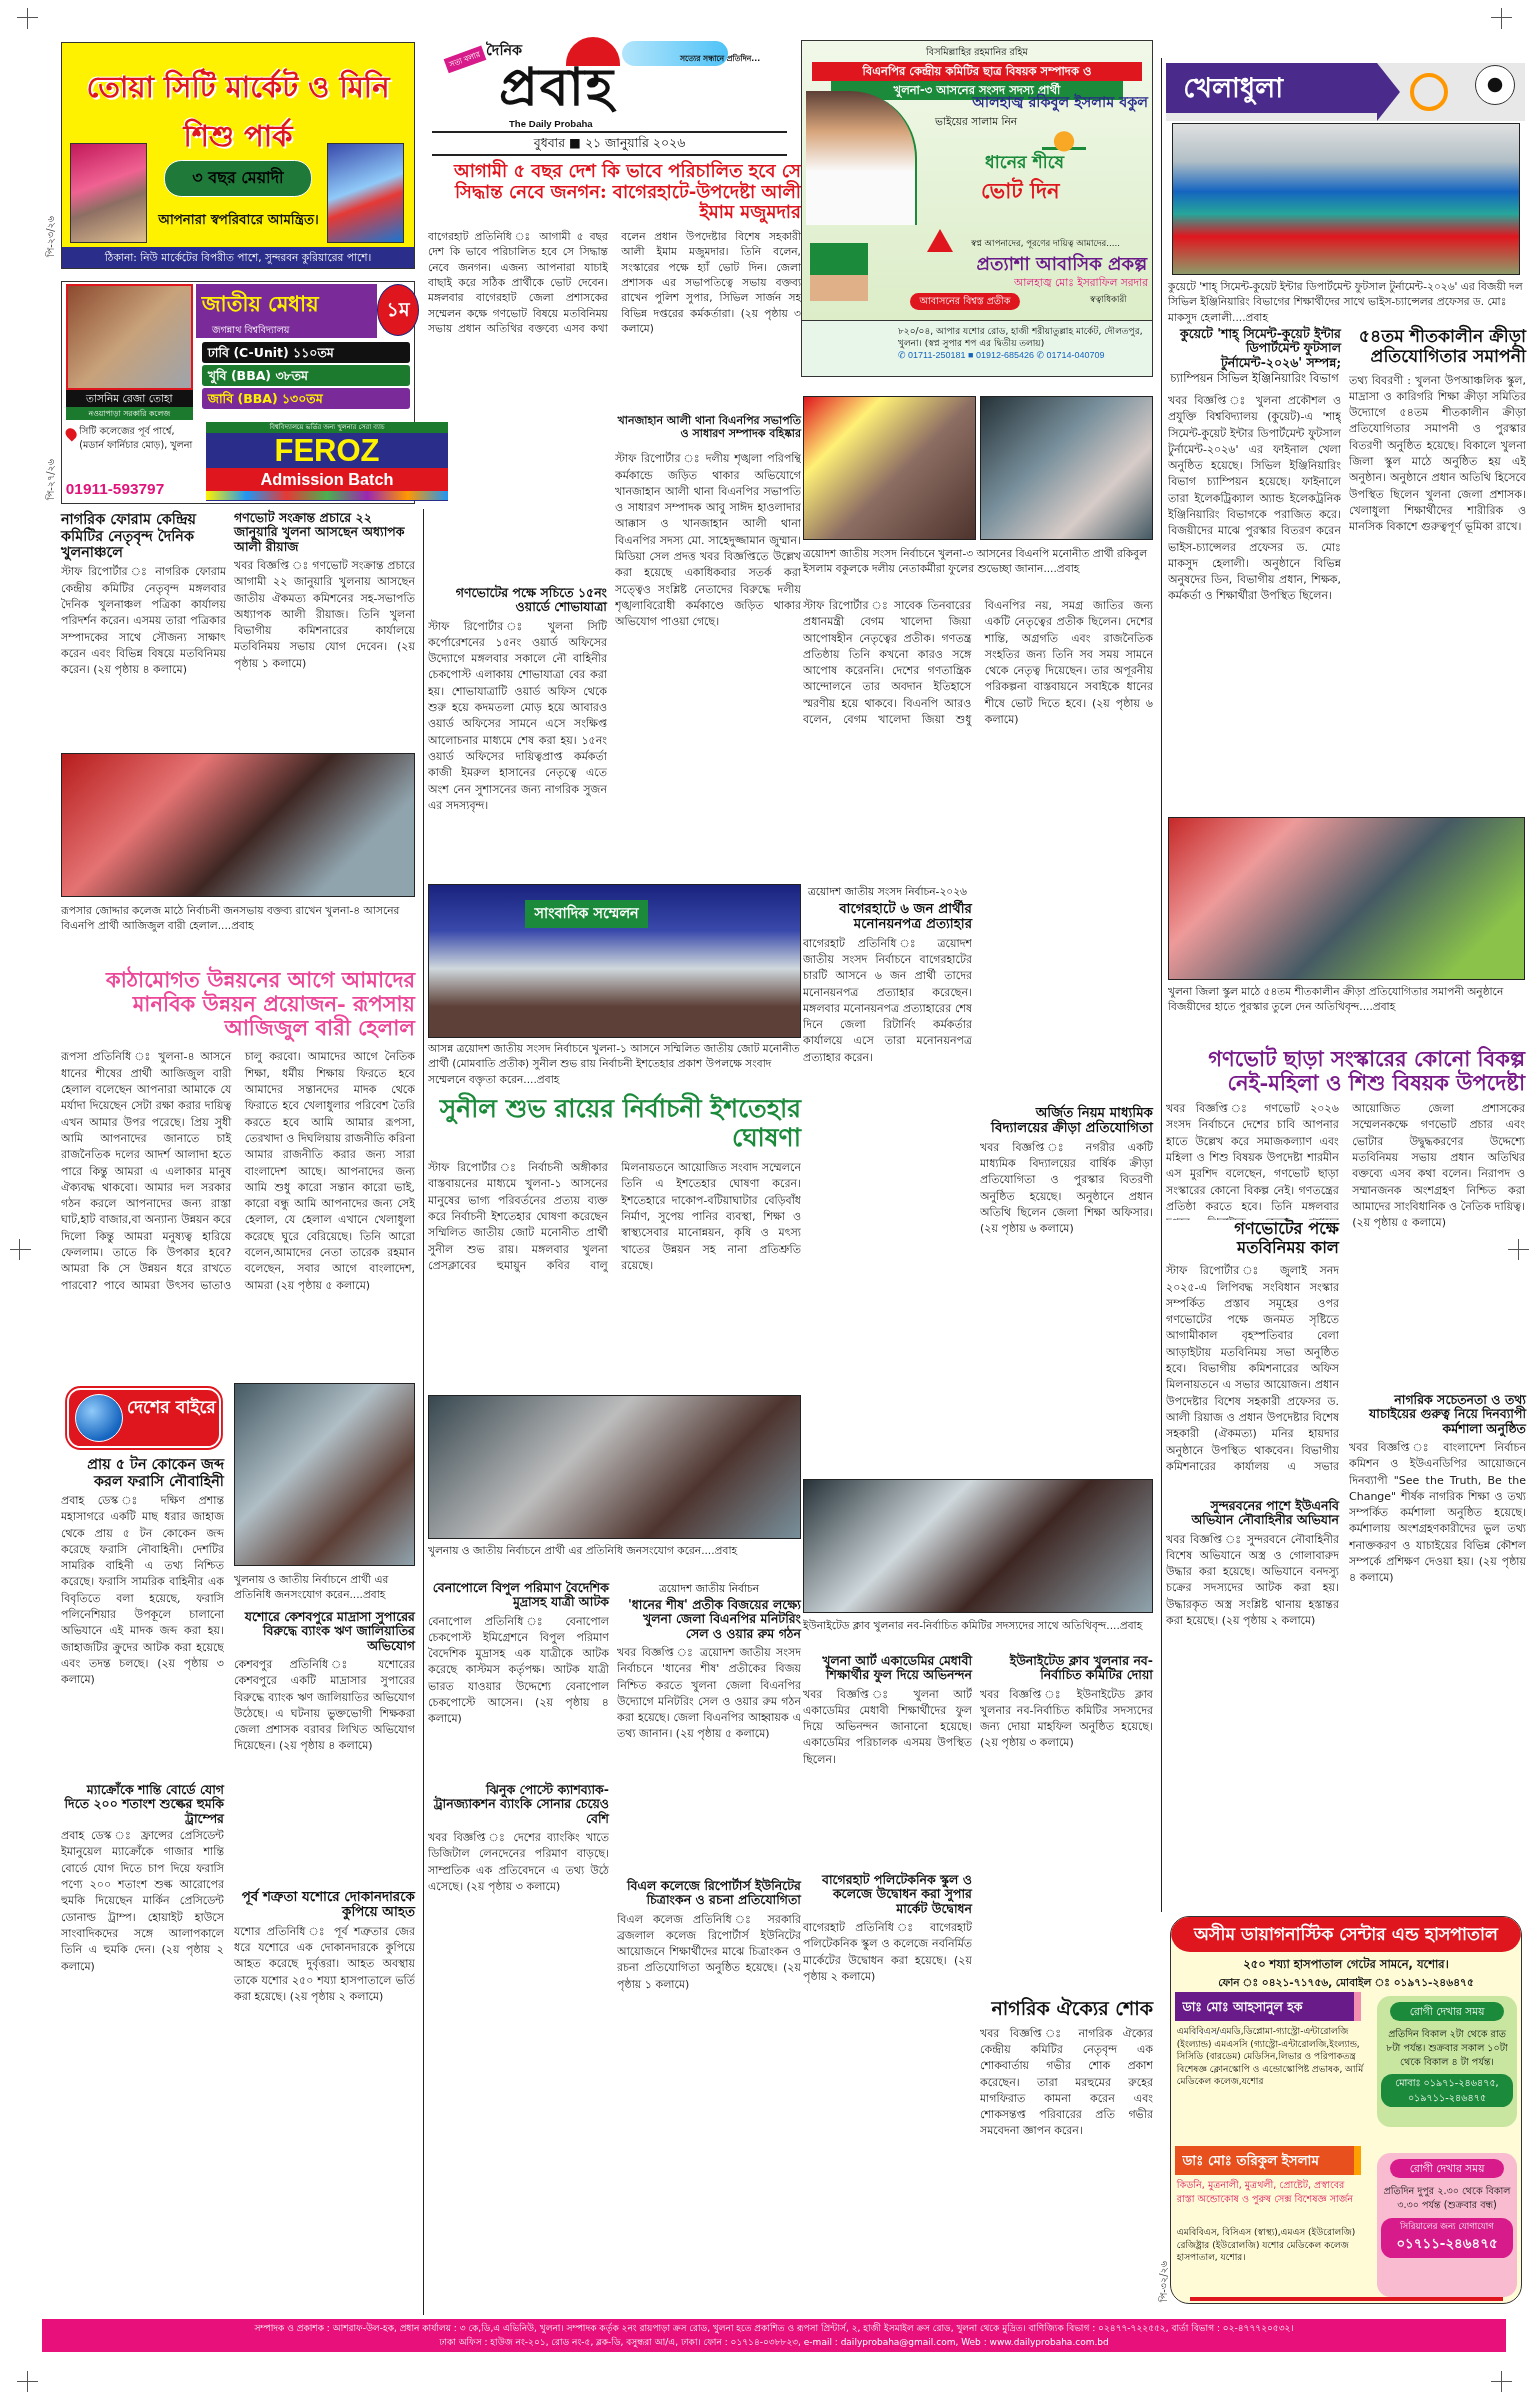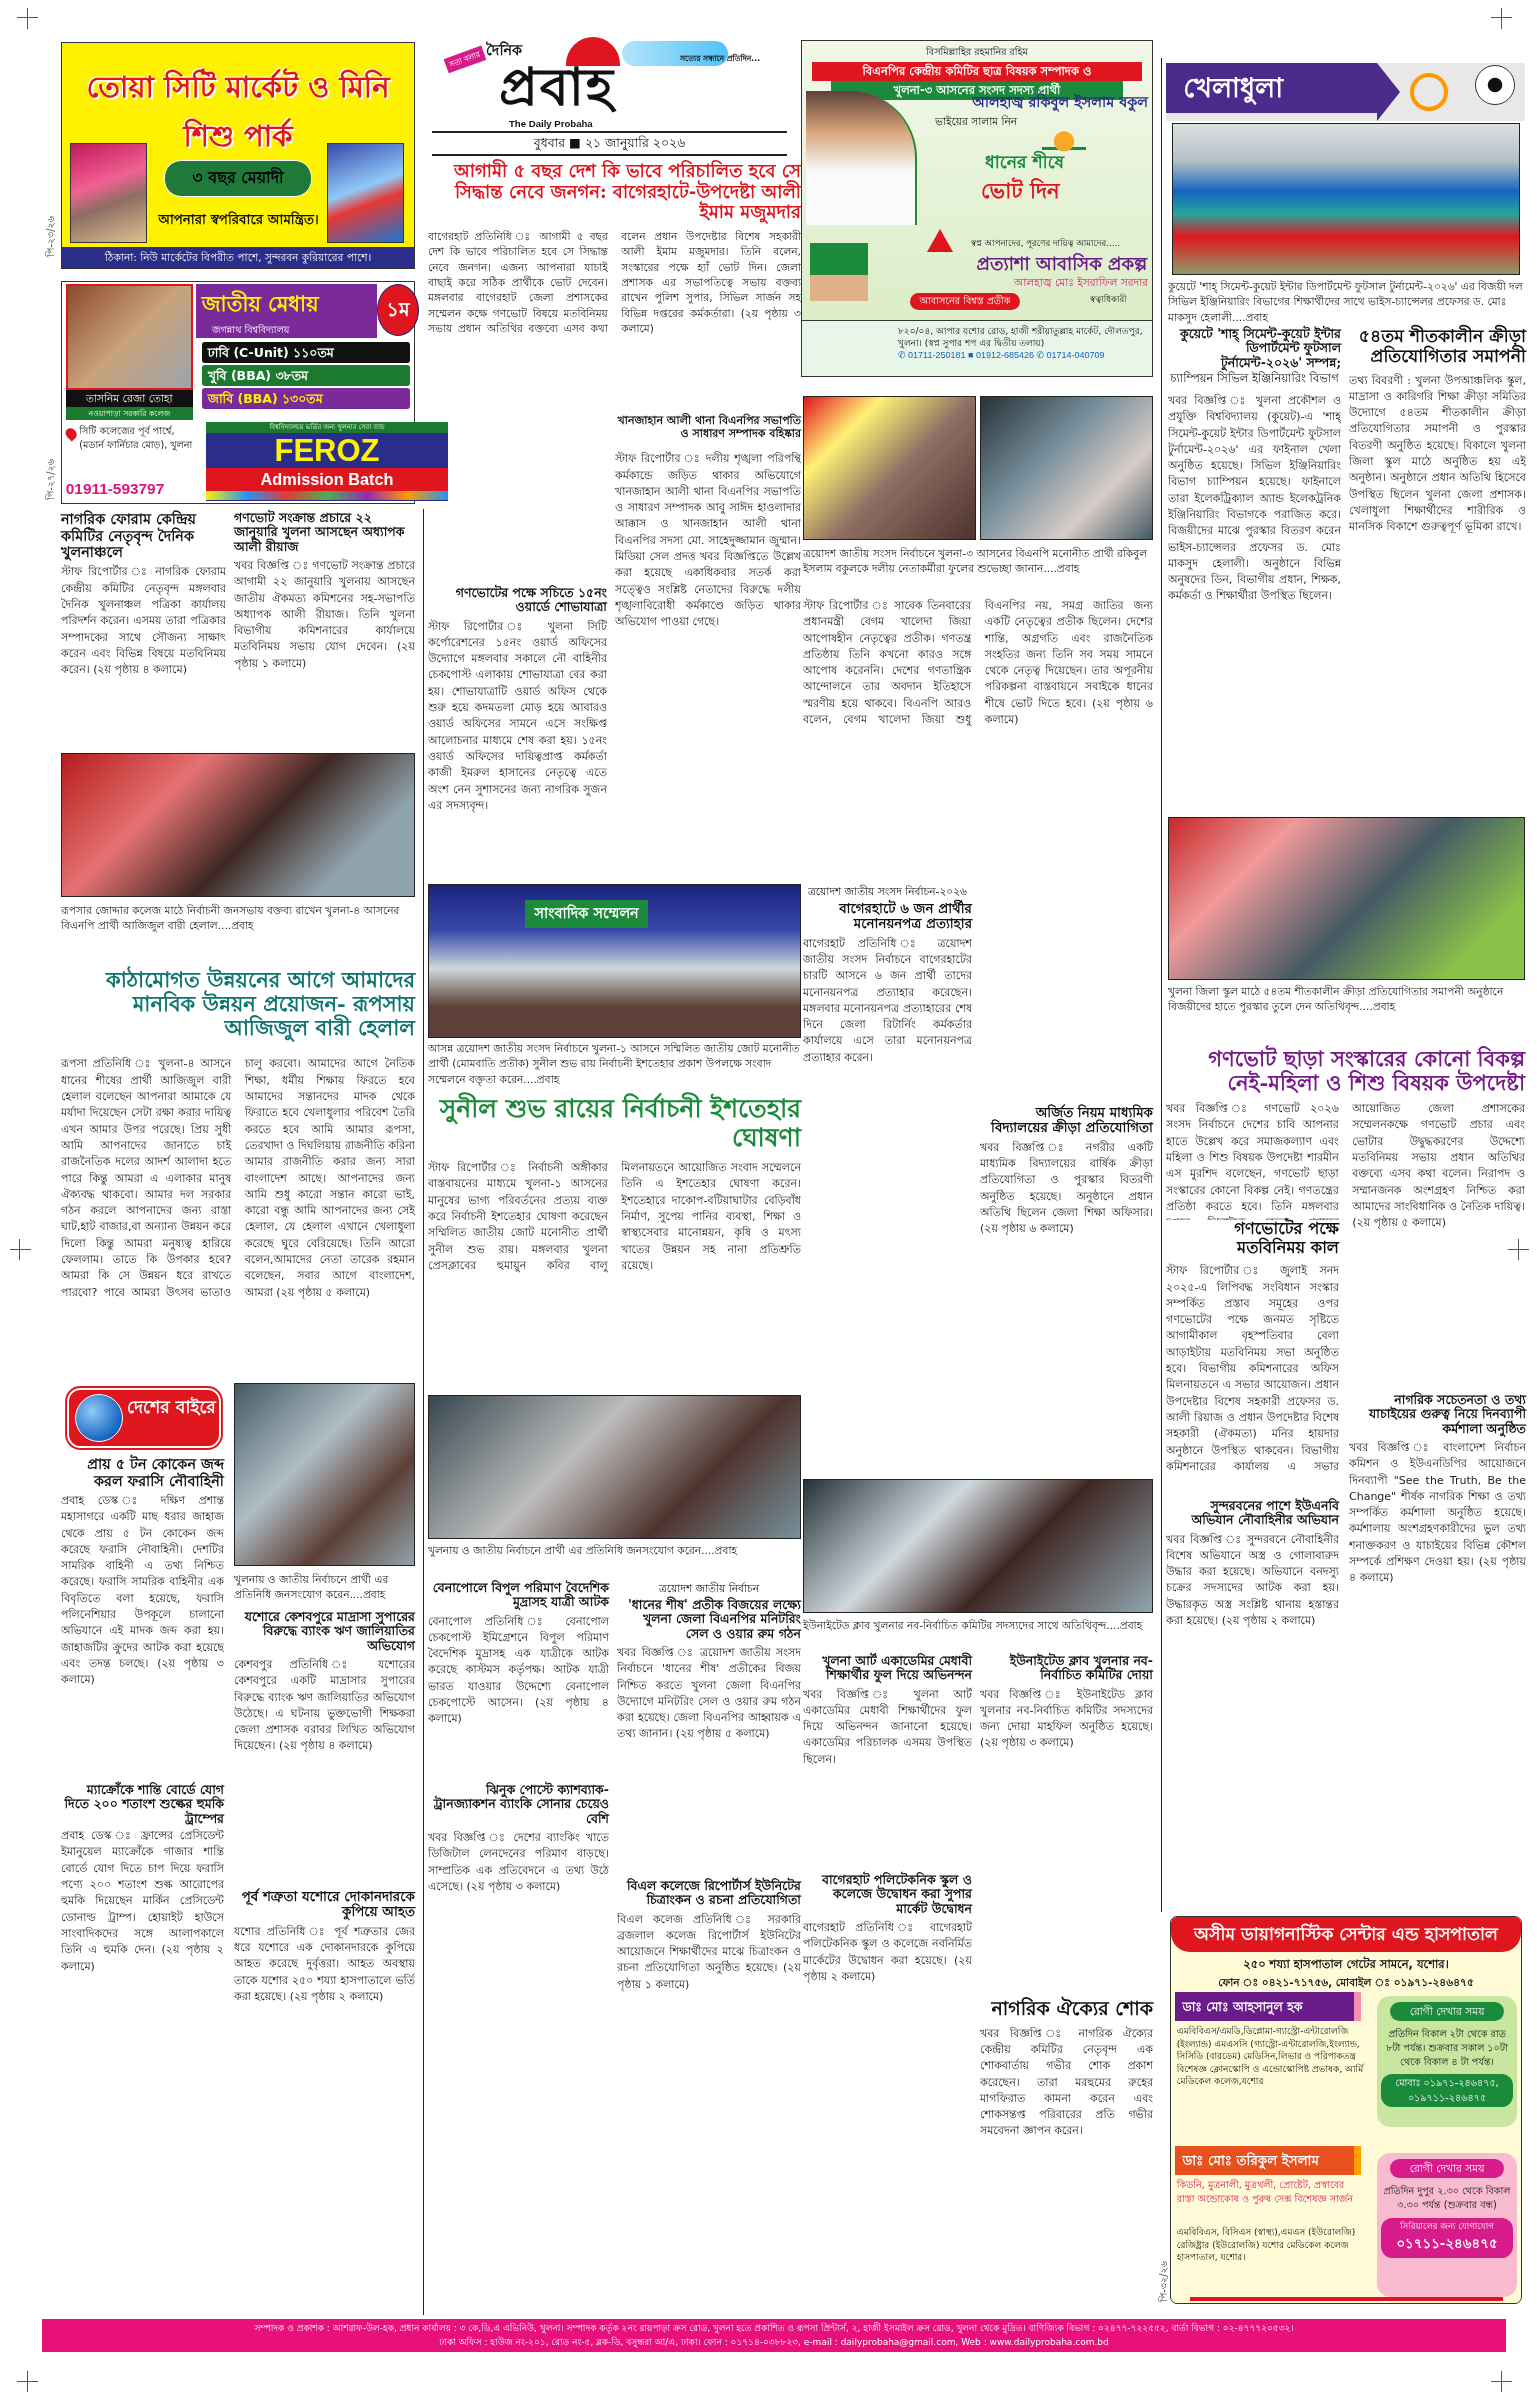--- a/index.html
+++ b/index.html
@@ -67,21 +67,21 @@
   <div class="body-text" style="height:144px">স্টাফ রিপোর্টার ঃ নাগরিক ফোরাম কেন্দ্রীয় কমিটির নেতৃবৃন্দ মঙ্গলবার দৈনিক খুলনাঞ্চল পত্রিকা কার্যালয় পরিদর্শন করেন। এসময় তারা পত্রিকার সম্পাদকের সাথে সৌজন্য সাক্ষাৎ করেন এবং বিভিন্ন বিষয়ে মতবিনিময় করেন। (২য় পৃষ্ঠায় ৪ কলামে)</div>
 </div>
 <div class="abs" style="left:234px;top:511px;width:181px;height:238px">
   <div class="hl" style="font-size:12.5px;text-align:left;margin-bottom:3.8px">গণভোট সংক্রান্ত প্রচারে ২২ জানুয়ারি খুলনা আসছেন অধ্যাপক আলী রীয়াজ</div>
   <div class="body-text" style="height:192px">খবর বিজ্ঞপ্তি ঃ গণভোট সংক্রান্ত প্রচারে আগামী ২২ জানুয়ারি খুলনায় আসছেন জাতীয় ঐকমত্য কমিশনের সহ-সভাপতি অধ্যাপক আলী রীয়াজ। তিনি খুলনা বিভাগীয় কমিশনারের কার্যালয়ে মতবিনিময় সভায় যোগ দেবেন। (২য় পৃষ্ঠায় ১ কলামে)</div>
 </div>
 <div class="photo" style="left:61px;top:753px;width:354px;height:144px;background:linear-gradient(135deg,#b71c1c 0%,#e57373 30%,#3e2723 55%,#90a4ae 80%)"></div>
 <div class="abs caption" style="left:61px;top:903px;width:354px;height:58px">রূপসার জোদ্দার কলেজ মাঠে নির্বাচনী জনসভায় বক্তব্য রাখেন খুলনা-৪ আসনের বিএনপি প্রার্থী আজিজুল বারী হেলাল....প্রবাহ</div>
 
 <div class="abs" style="left:61px;top:968px;width:354px;height:403px">
-  <div class="hl" style="font-size:21px;color:#0f766e;margin-bottom:16px">কাঠামোগত উন্নয়নের আগে আমাদের মানবিক উন্নয়ন প্রয়োজন- রূপসায় আজিজুল বারী হেলাল</div>
+  <div class="hl" style="font-size:21px;color:#ec4899;margin-bottom:9px">কাঠামোগত উন্নয়নের আগে আমাদের মানবিক উন্নয়ন প্রয়োজন- রূপসায় আজিজুল বারী হেলাল</div>
   <div class="body-text col2" style="height:327px">রূপসা প্রতিনিধি ঃ খুলনা-৪ আসনে ধানের শীষের প্রার্থী আজিজুল বারী হেলাল বলেছেন আপনারা আমাকে যে মর্যাদা দিয়েছেন সেটা রক্ষা করার দায়িত্ব এখন আমার উপর পরেছে। প্রিয় সুধী আমি আপনাদের জানাতে চাই রাজনৈতিক দলের আদর্শ আলাদা হতে পারে কিন্তু আমরা এ এলাকার মানুষ ঐক্যবদ্ধ থাকবো। আমার দল সরকার গঠন করলে আপনাদের জন্য রাস্তা ঘাট,হাট বাজার,বা অন্যান্য উন্নয়ন করে দিলো কিন্তু আমরা মনুষ্যত্ব হারিয়ে ফেললাম। তাতে কি উপকার হবে? আমরা কি সে উন্নয়ন ধরে রাখতে পারবো? পাবে আমরা উৎসব ভাতাও চালু করবো। আমাদের আগে নৈতিক শিক্ষা, ধর্মীয় শিক্ষায় ফিরতে হবে আমাদের সন্তানদের মাদক থেকে ফিরাতে হবে খেলাধুলার পরিবেশ তৈরি করতে হবে আমি আমার রূপসা, তেরখাদা ও দিঘলিয়ায় রাজনীতি করিনা আমার রাজনীতি করার জন্য সারা বাংলাদেশ আছে। আপনাদের জন্য আমি শুধু কারো সন্তান কারো ভাই, কারো বন্ধু আমি আপনাদের জন্য সেই হেলাল, যে হেলাল এখানে খেলাধুলা করেছে ঘুরে বেরিয়েছে। তিনি আরো বলেন,আমাদের নেতা তারেক রহমান বলেছেন, সবার আগে বাংলাদেশ, আমরা (২য় পৃষ্ঠায় ৫ কলামে)</div>
 </div>
 
 <div class="abs" style="left:67px;top:1388px;width:154px;height:60px;background:#e0161e;border:2.9px solid #fff;box-shadow:0 0 0 1.9px #e0161e;border-radius:13.4px">
   <div style="position:absolute;left:5.8px;top:3.8px;width:48px;height:48px;border-radius:50%;background:radial-gradient(circle at 35% 35%,#90caf9,#1565c0 70%);border:1.9px solid #fff"></div>
   <div style="position:absolute;left:58px;top:5.8px;width:90px;color:#fff;font-weight:bold;font-size:17.3px;line-height:23px">দেশের বাইরে</div>
 </div>
 
 <div class="abs" style="left:61px;top:1456px;width:163px;height:317px">
   <div class="hl" style="font-size:14.4px;margin-bottom:3.8px">প্রায় ৫ টন কোকেন জব্দ করল ফরাসি নৌবাহিনী</div>
@@ -270,21 +270,21 @@
 <div class="abs" style="left:1349px;top:1393px;width:177px;height:240px;background:#fff">
   <div class="hl" style="font-size:12.5px;margin-bottom:3.8px">নাগরিক সচেতনতা ও তথ্য যাচাইয়ের গুরুত্ব নিয়ে দিনব্যাপী কর্মশালা অনুষ্ঠিত</div>
   <div class="body-text" style="height:183px">খবর বিজ্ঞপ্তি ঃ বাংলাদেশ নির্বাচন কমিশন ও ইউএনডিপির আয়োজনে দিনব্যাপী "See the Truth, Be the Change" শীর্ষক নাগরিক শিক্ষা ও তথ্য সম্পর্কিত কর্মশালা অনুষ্ঠিত হয়েছে। কর্মশালায় অংশগ্রহণকারীদের ভুল তথ্য শনাক্তকরণ ও যাচাইয়ের বিভিন্ন কৌশল সম্পর্কে প্রশিক্ষণ দেওয়া হয়। (২য় পৃষ্ঠায় ৪ কলামে)</div>
 </div>
 
 <div class="abs" style="left:1166px;top:1499px;width:173px;height:403px;background:#fff">
   <div class="hl" style="font-size:12.5px;margin-bottom:3.8px">সুন্দরবনের পাশে ইউএনবি অভিযান নৌবাহিনীর অভিযান</div>
   <div class="body-text" style="height:355px">খবর বিজ্ঞপ্তি ঃ সুন্দরবনে নৌবাহিনীর বিশেষ অভিযানে অস্ত্র ও গোলাবারুদ উদ্ধার করা হয়েছে। অভিযানে বনদস্যু চক্রের সদস্যদের আটক করা হয়। উদ্ধারকৃত অস্ত্র সংশ্লিষ্ট থানায় হস্তান্তর করা হয়েছে। (২য় পৃষ্ঠায় ২ কলামে)</div>
 </div>
 
-<div class="abs" style="left:1170px;top:1916px;width:352px;height:388px;background:#fffbd6;border:1.9px solid #333;border-radius:7px;overflow:hidden">
+<div class="abs" style="left:1170px;top:1916px;width:352px;height:388px;background:#fffbd6;border:1.9px solid #333;border-radius:19px;overflow:hidden">
   <div style="background:#e0161e;color:#fff;font-size:17.3px;font-weight:bold;text-align:center;height:35px;line-height:35px;border-radius:0 0 19px 19px">অসীম ডায়াগনাস্টিক সেন্টার এন্ড হাসপাতাল</div>
   <div style="font-size:11.5px;font-weight:bold;text-align:center;margin-top:3.8px">২৫০ শয্যা হাসপাতাল গেটের সামনে, যশোর।</div>
   <div style="font-size:10.6px;font-weight:bold;text-align:center">ফোন ঃ ০৪২১-৭১৭৫৬, মোবাইল ঃ ০১৯৭১-২৪৬৪৭৫</div>
 
   <div class="abs" style="left:3.8px;top:75px;width:186px;height:29px;background:#6a1b8a;color:#fff;font-size:12.5px;font-weight:bold;line-height:29px;padding-left:7.7px;border-right:7.7px solid #f48fb1">ডাঃ মোঃ আহসানুল হক (সোহেল)</div>
   <div class="abs" style="left:5.8px;top:108px;width:188px;font-size:9px;line-height:12.5px">এমবিবিএস/এমডি,ডিপ্লোমা-গ্যাস্ট্রো-এন্টারোলজি (ইংল্যান্ড) এমএসসি (গ্যাস্ট্রো-এন্টারোলজি,ইংল্যান্ড, সিসিডি (বারডেম) মেডিসিন,লিভার ও পরিপাকতন্ত্র বিশেষজ্ঞ ক্লোনস্কোপি ও এন্ডোস্কোপিষ্ট প্রভাষক, আর্মি মেডিকেল কলেজ,যশোর</div>
   <div class="abs" style="left:206px;top:79px;width:140px;height:131px;background:#c8e6a0;border-radius:13.4px;text-align:center">
     <div style="background:#1b8a3a;color:#fff;font-size:10.6px;margin:5.8px 13.4px;border-radius:9.6px;height:19px;line-height:19px">রোগী দেখার সময়</div>
     <div style="font-size:9.6px;line-height:14.4px;padding:0 5.8px">প্রতিদিন বিকাল ২টা থেকে রাত ৮টা পর্যন্ত। শুক্রবার সকাল ১০টা থেকে বিকাল ৪ টা পর্যন্ত।</div>
     <div style="background:#1b8a3a;color:#fff;font-size:9.6px;margin:3.8px 3.8px;border-radius:11.5px;padding:1.9px 3.8px">মোবাঃ ০১৯৭১-২৪৬৪৭৫, ০১৯৭১১-২৪৬৪৭৫</div>

